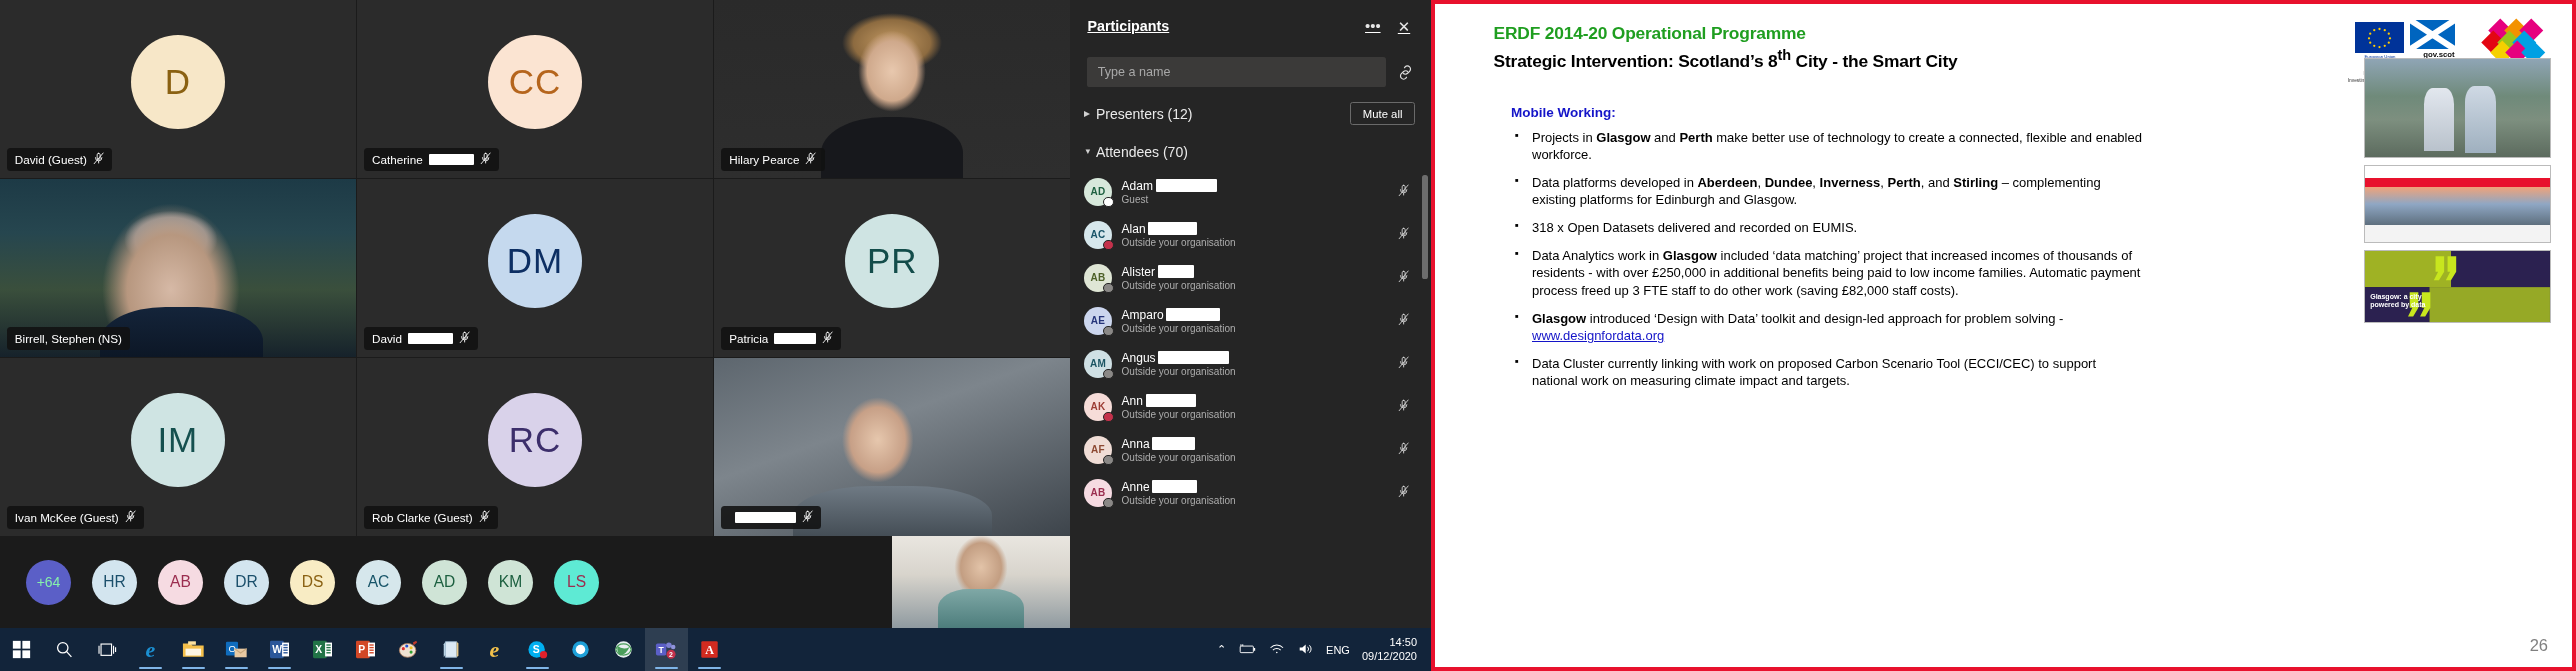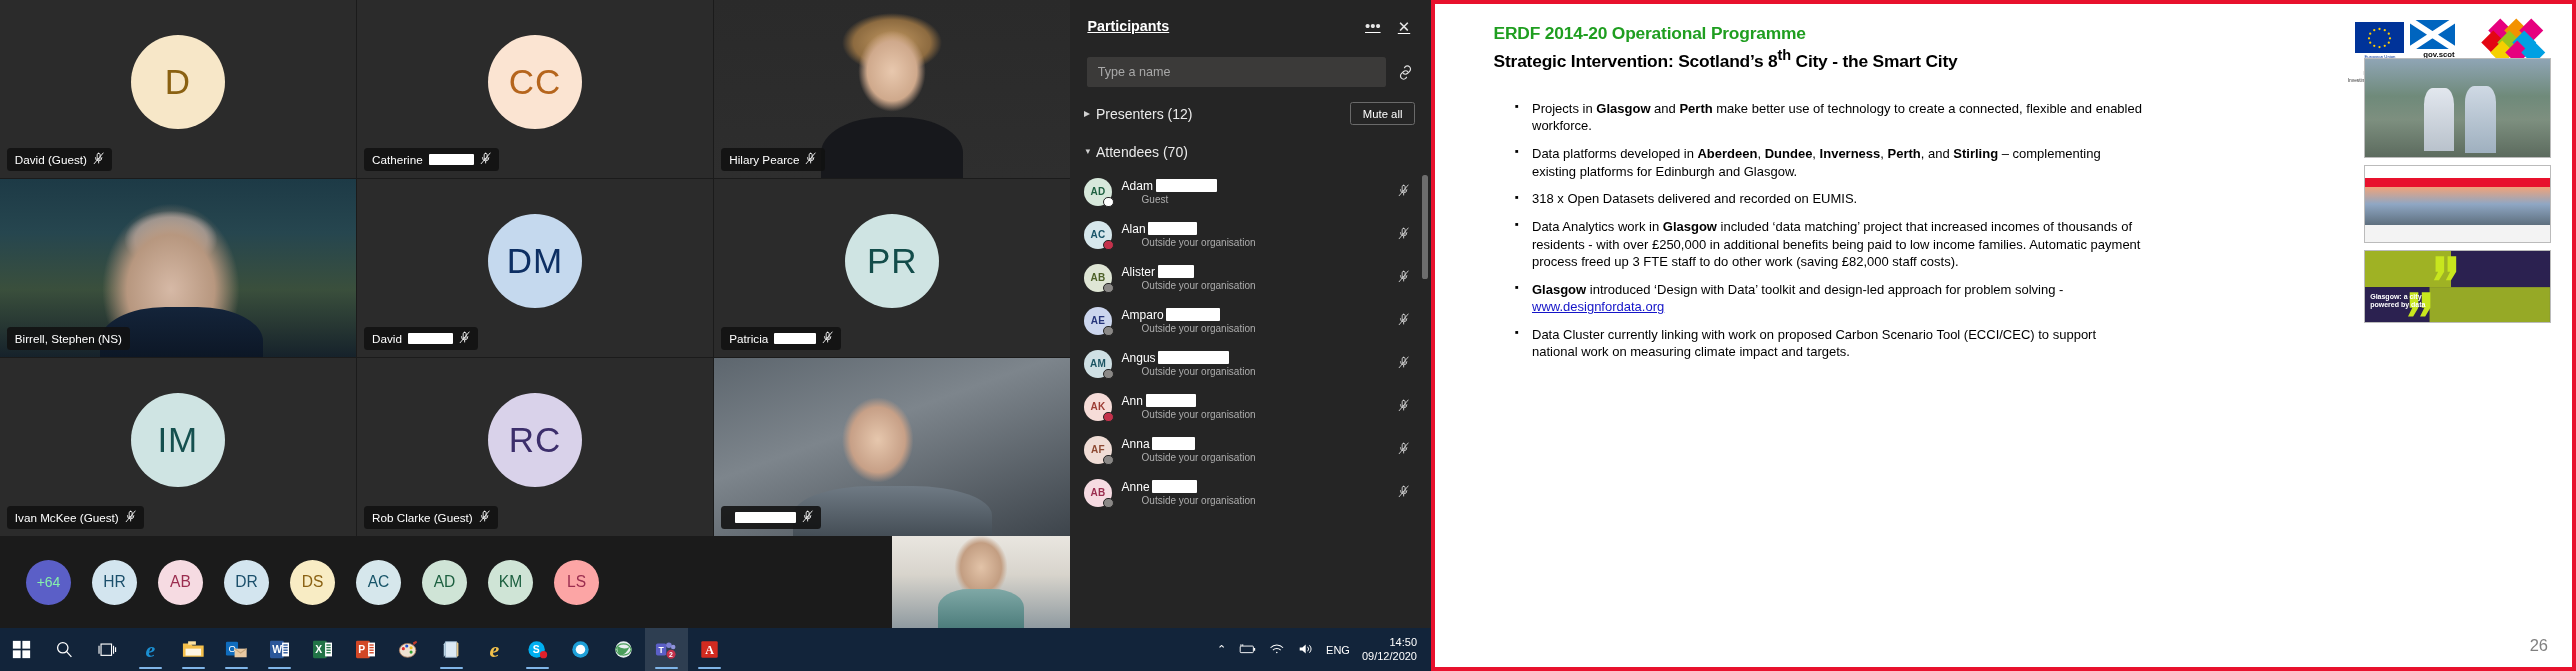--- a/index.html
+++ b/index.html
@@ -99,21 +99,21 @@
   .pav-wrap { position: relative; width: 28px; height: 28px; flex: 0 0 auto; }
   .pav { width: 28px; height: 28px; border-radius: 50%; display:flex; align-items:center;
          justify-content:center; font-size: 10px; font-weight: 600; letter-spacing: 0.3px; }
   .pres { position: absolute; right: -1.7px; bottom: -1.7px; width: 10.4px; height: 10.4px;
           border-radius: 50%; border: 1.7px solid #252525; }
   .pres.busy { background: #c4314b; }
   .pres.off { background: #8a8886; }
   .pres.unknown { background: #ffffff; }
   .pinfo { flex: 1; min-width: 0; }
   .pname { font-size: 12px; color: #fff; display: flex; align-items: center; gap: 2.6px; white-space: nowrap; }
-  .psub { font-size: 10px; color: #adadad; margin-top: 0.9px; white-space: nowrap; margin-left: 20px; }
+  .psub { font-size: 10px; color: #adadad; margin-top: 0.9px; white-space: nowrap; }
   .pmic { width: 15.6px; color: #d9d9d9; flex: 0 0 auto; }
   .pscroll { position: absolute; right: 3.5px; top: 5.2px; width: 5.2px; height: 104px;
              background: #6d6d6d; border-radius: 2.6px; }
 
   
   .taskbar { position: absolute; left: 0; bottom: 0; width: 1431px; height: 43px;
              background: #12243a; display: flex; align-items: center; }
   .tb-icons { display: flex; align-items: center; height: 43px; }
   .tbi { width: 43px; height: 43px; display: flex; align-items: center; justify-content: center; position: relative; }
   .tbi.active { background: rgba(255,255,255,.12); }
@@ -287,21 +287,21 @@
         </div>
       <div class="roster" id="rosterStrip">
           <div class="rav more" style="background: rgb(91, 95, 199); color: #86efac;">+64</div>
           <div class="rav" style="background: rgb(211, 229, 239); color: rgb(27, 79, 107);">HR</div>
           <div class="rav" style="background: rgb(246, 219, 226); color: rgb(155, 45, 79);">AB</div>
           <div class="rav" style="background: rgb(211, 229, 239); color: rgb(27, 79, 107);">DR</div>
           <div class="rav" style="background: rgb(248, 236, 196); color: rgb(138, 97, 18);">DS</div>
           <div class="rav" style="background: rgb(214, 231, 236); color: rgb(23, 84, 104);">AC</div>
           <div class="rav" style="background: rgb(207, 228, 214); color: rgb(29, 96, 64);">AD</div>
           <div class="rav" style="background: rgb(207, 228, 214); color: rgb(29, 96, 64);">KM</div>
-          <div class="rav" style="background: #fca5a5; color: rgb(155, 45, 79);">LS</div>
+          <div class="rav" style="background: #5eead4; color: rgb(155, 45, 79);">LS</div>
         </div>
       <div class="guyTile">
         <div class="v-guy"></div>
       </div>
     </div>
 
     <div class="panel">
       <div class="panel-hd">
         <div class="panel-title">Participants</div>
         <div class="hd-btn">•••</div>
@@ -664,20 +664,21 @@
 
   <div class="slidewrap">
     <div class="slide">
 
       <div class="s-title1">ERDF 2014-20 Operational Programme</div>
       <div class="s-title2">
         <span>Strategic Intervention: Scotland’s 8</span><sup>th</sup><span> City - the Smart City</span>
       </div>
 
       <div class="s-body" id="slideBody">
+          <div class="s-head">Mobile Working:</div>
           <div class="s-bul">Projects in <b>Glasgow</b> and <b>Perth</b> make better use of technology to create a connected, flexible and enabled workforce.</div>
           <div class="s-bul">Data platforms developed in <b>Aberdeen</b>, <b>Dundee</b>, <b>Inverness</b>, <b>Perth</b>, and <b>Stirling</b> – complementing existing platforms for Edinburgh and Glasgow.</div>
           <div class="s-bul">318 x Open Datasets delivered and recorded on EUMIS.</div>
           <div class="s-bul">Data Analytics work in <b>Glasgow</b> included ‘data matching’ project that increased incomes of thousands of residents - with over £250,000 in additional benefits being paid to low income families. Automatic payment process freed up 3 FTE staff to do other work (saving £82,000 staff costs).</div>
           <div class="s-bul"><b>Glasgow</b> introduced ‘Design with Data’ toolkit and design-led approach for problem solving - <a href="#">www.designfordata.org</a></div>
           <div class="s-bul">Data Cluster currently linking with work on proposed Carbon Scenario Tool (ECCI/CEC) to support national work on measuring climate impact and targets.</div>
         </div>
 
       <div class="logos">
         <div class="eulogo">

